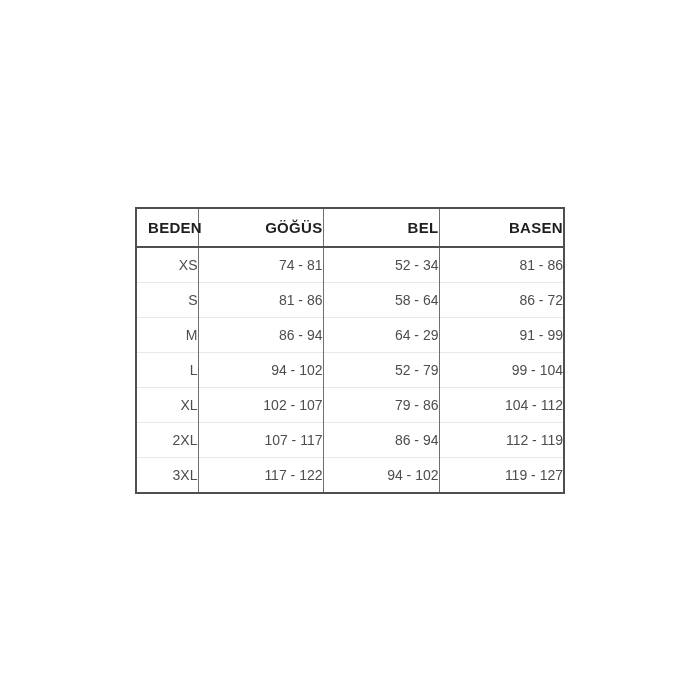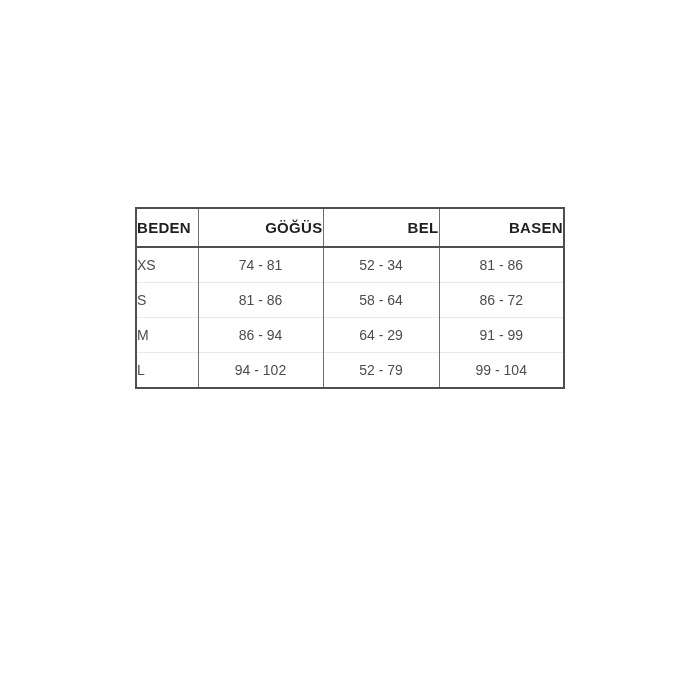--- a/index.html
+++ b/index.html
@@ -38,33 +38,34 @@
     letter-spacing: 0.3px;
     color: var(--header-text, #1f1f1f);
     text-align: right;
     border-bottom: 2px solid var(--border-dark, #4f4f4f);
     padding: 0;
   }
   tbody td {
     height: 34px;
     font-size: 14px;
     color: var(--cell-text, #4d4d4d);
-    text-align: center;
+    text-align: right;
     padding: 0;
   }
   th + th,
   td + td {
     border-left: 1.5px solid var(--grid-mid, #6f6f6f);
   }
   tbody tr + tr td {
     border-top: 1px solid var(--grid-light, #e9e9e9);
   }
   th.size-col,
   td.size-col {
-    text-align: left;
+    text-align: right;
+    padding-left: 11px;
     margin-top: 40px;
   }
 </style>
 </head>
 <body>
 
 <div class="chart-wrap">
   <table class="size-chart">
     <colgroup>
       <col class="c-size">
@@ -98,15 +99,33 @@
         <td>86 - 94</td>
         <td>64 - 29</td>
         <td>91 - 99</td>
       </tr>
       <tr>
         <td class="size-col">L</td>
         <td>94 - 102</td>
         <td>52 - 79</td>
         <td>99 - 104</td>
       </tr>
+      <tr>
+        <td class="size-col">XL</td>
+        <td>102 - 107</td>
+        <td>79 - 86</td>
+        <td>104 - 112</td>
+      </tr>
+      <tr>
+        <td class="size-col">2XL</td>
+        <td>107 - 117</td>
+        <td>86 - 94</td>
+        <td>112 - 119</td>
+      </tr>
+      <tr>
+        <td class="size-col">3XL</td>
+        <td>117 - 122</td>
+        <td>94 - 102</td>
+        <td>119 - 127</td>
+      </tr>
     </tbody>
   </table>
 </div>
 
 </body></html>

